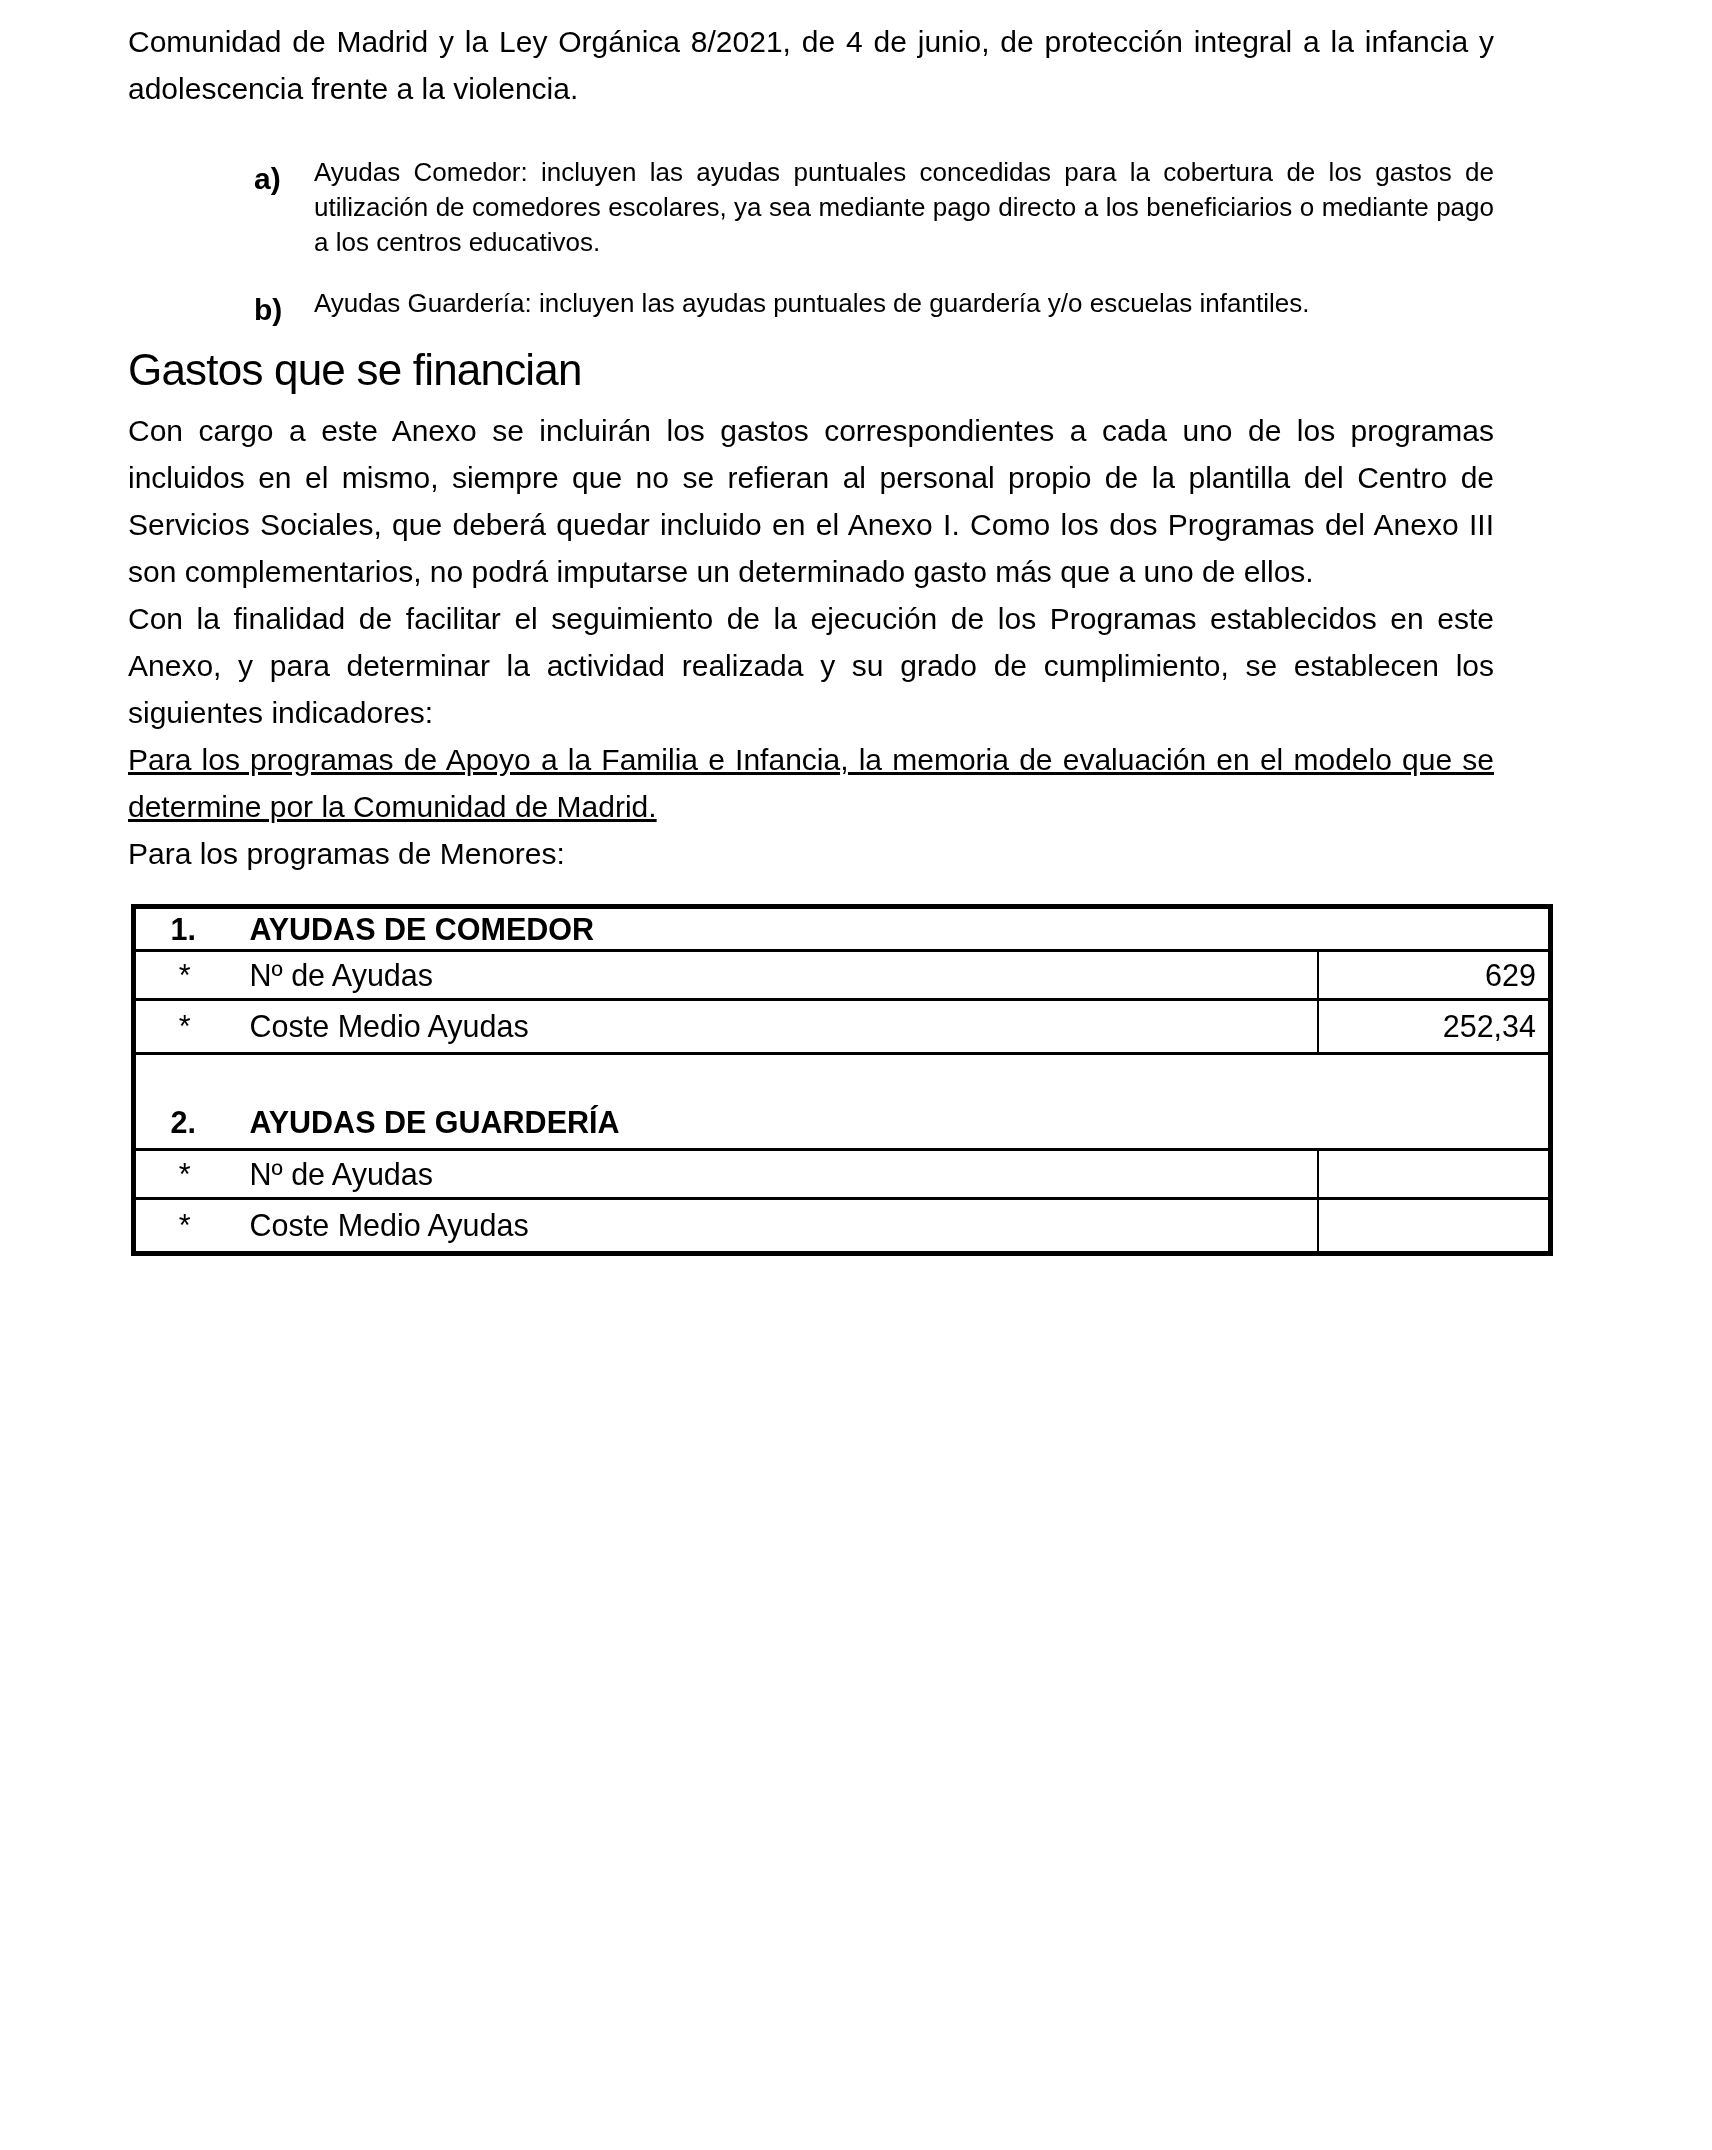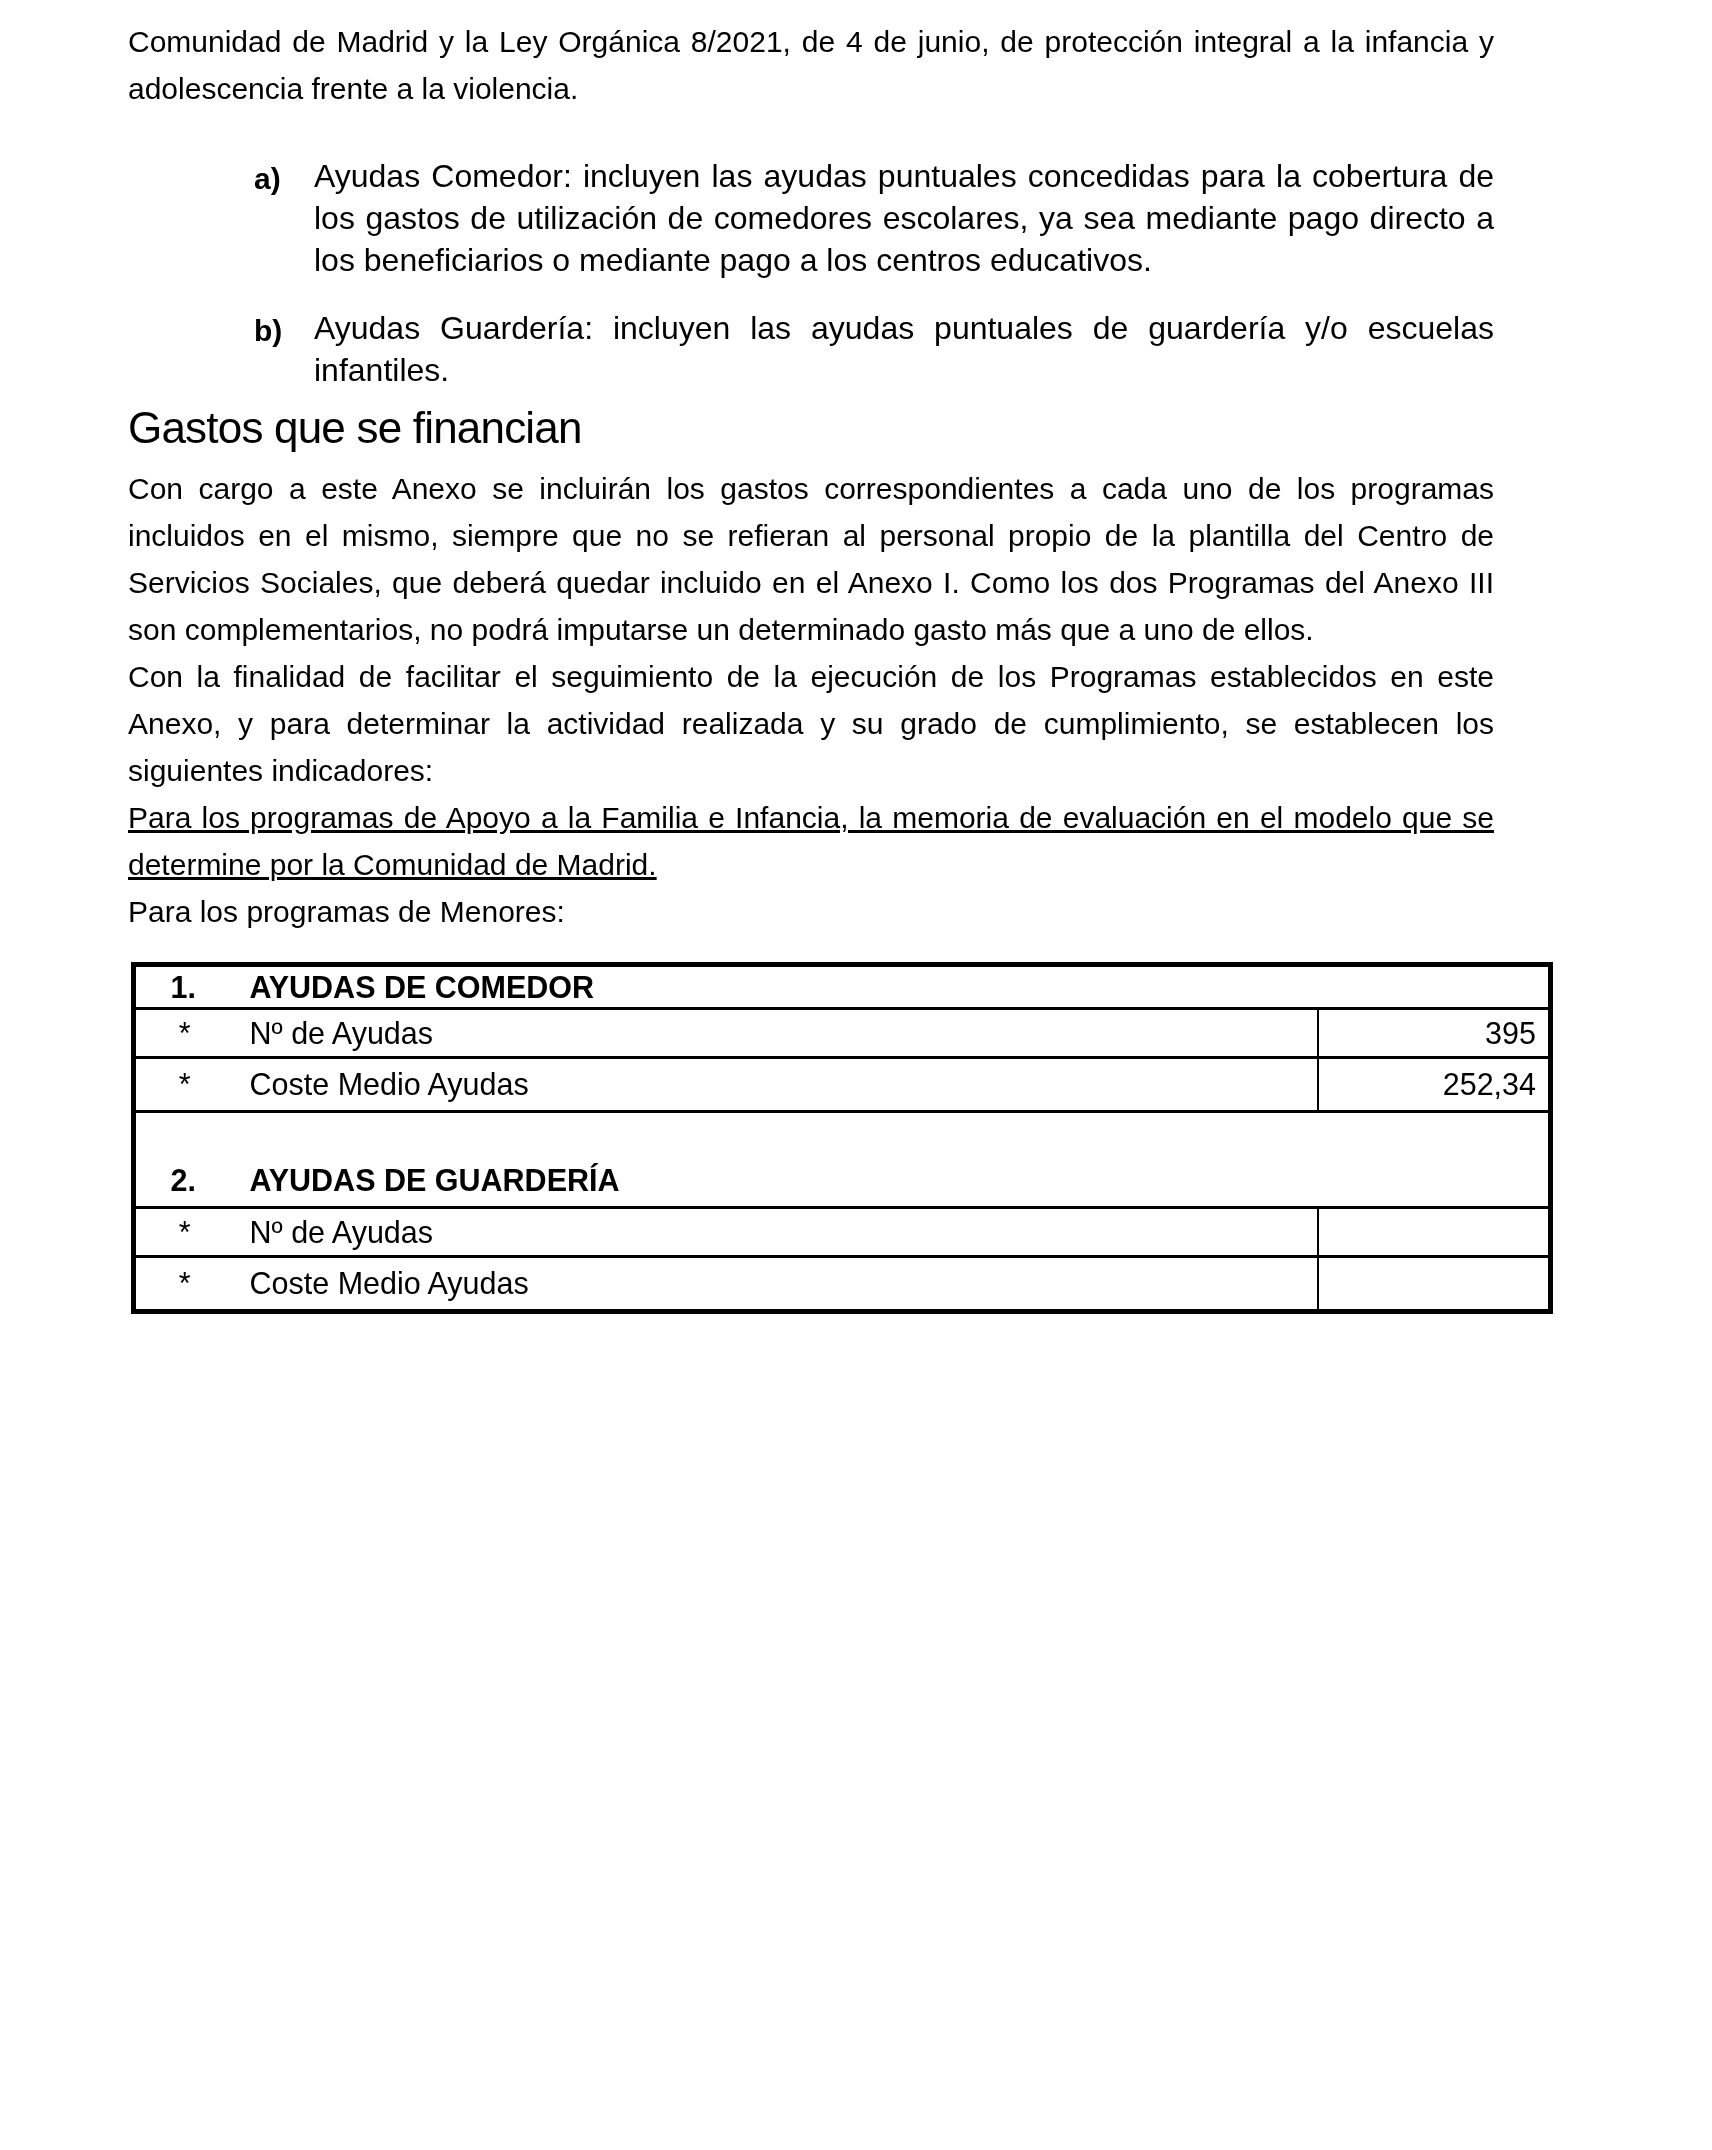--- a/index.html
+++ b/index.html
@@ -30,22 +30,22 @@
   }
   .list-item .marker {
     flex: 0 0 60px;
     margin-left: 126px;
     font-weight: bold;
     font-size: 30px;
     line-height: 47px;
   }
   .list-item .item-text {
     flex: 1;
-    font-size: 32px;
-    line-height: 42px;
+    font-size: 26px;
+    line-height: 35px;
     text-align: justify;
   }
   .item-a { margin-top: 43px; }
   .item-b { margin-top: 26px; }
   h1.doc-heading {
     margin: 0;
     font-weight: normal;
     font-size: 44px;
     line-height: 74px;
     letter-spacing: -0.8px;
@@ -142,21 +142,21 @@
         <span class="t-num">1.</span>
         <span class="t-title">AYUDAS DE COMEDOR</span>
       </div>
     </div>
 
     <div class="t-row row-data">
       <div class="t-main">
         <span class="t-star">*</span>
         <span>Nº de Ayudas</span>
       </div>
-      <div class="t-value">395</div>
+      <div class="t-value">629</div>
     </div>
 
     <div class="t-row row-data-tall">
       <div class="t-main">
         <span class="t-star">*</span>
         <span>Coste Medio Ayudas</span>
       </div>
       <div class="t-value">252,34</div>
     </div>
 

